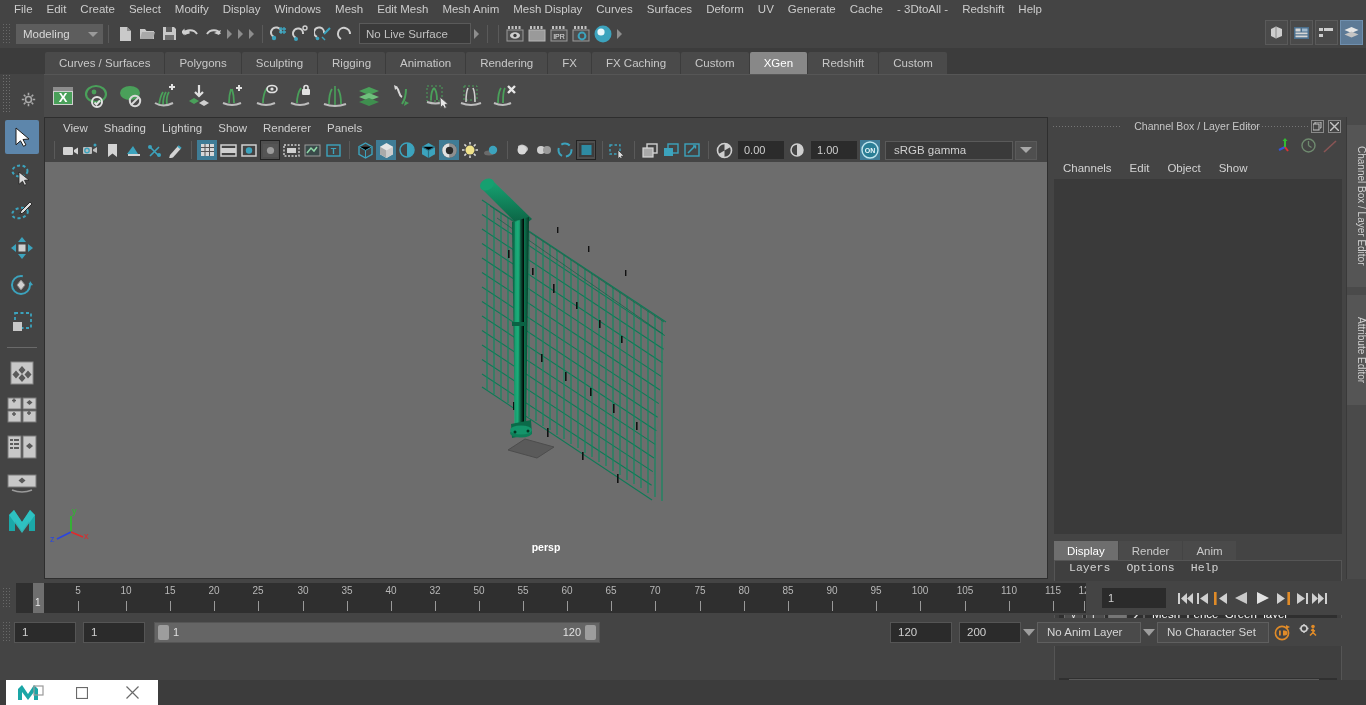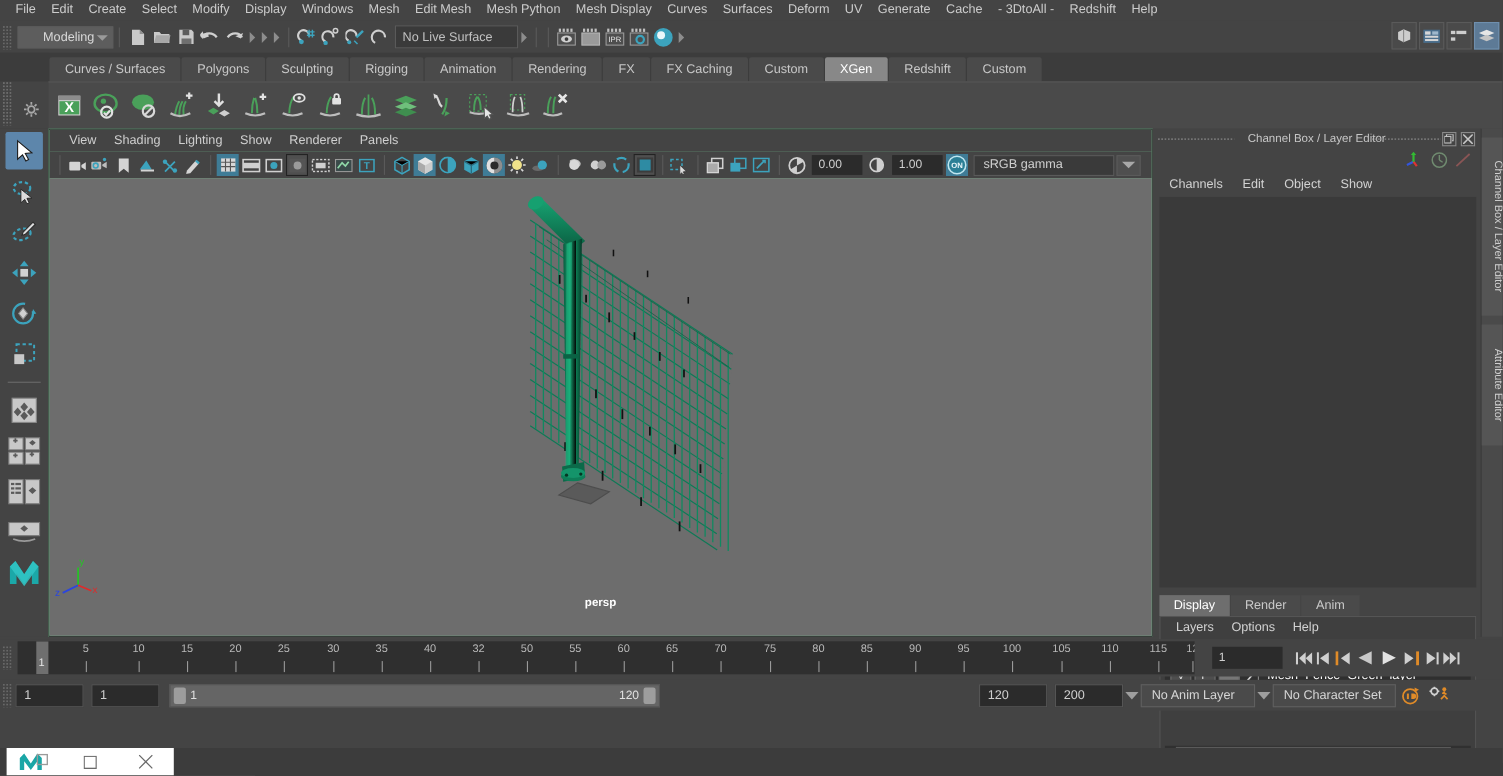--- a/index.html
+++ b/index.html
@@ -30,21 +30,21 @@
     background: #444444; display: flex; align-items: center;
   }
   .gripdots {
     width: 9px; height: 22px; flex: 0 0 9px; margin: 0 3px 0 2px;
     background-image: radial-gradient(#6e6e6e 0.8px, transparent 0.9px);
     background-size: 3px 3px; opacity: .85;
   }
   .modesel {
     height: 20px; width: 87px; background: #5d5d5d; border: 1px solid #5d5d5d;
     color: #d8d8d8; font-size: 11.5px; display: flex; align-items: center;
-    padding-left: 6px; position: relative; margin-left: 2px; justify-content: center;
+    padding-left: 6px; position: relative; margin-left: 2px;
   }
   .modesel .caret {
     position: absolute; right: 4px; top: 50%; margin-top: -2px;
     border-left: 5px solid transparent; border-right: 5px solid transparent;
     border-top: 5px solid #9a9a9a;
   }
   .sep-v { width: 1px; height: 18px; background: #5a5a5a; margin: 0 5px; flex:0 0 1px;}
   .tbtn {
     width: 22px; height: 22px; display: flex; align-items: center; justify-content: center;
     flex: 0 0 22px; position: relative;
@@ -180,21 +180,21 @@
   .layertabs { position: absolute; left: 6px; top: 424px; display: flex; }
   .ltab {
     height: 19px; padding: 0 13px; background: #4a4a4a; color: #c9c9c9; font-size: 11.5px;
     display: flex; align-items: center; margin-right: 1px;
   }
   .ltab.active { background: #6e6e6e; color: #fff; }
   .layerpanel {
     position: absolute; left: 6px; top: 443px; width: 288px; height: 131px;
     background: #3f3f3f; border: 1px solid #555;
   }
-  .lp-menurow { height: 20px; display: flex; align-items: center; padding-left: 6px; }
+  .lp-menurow { height: 20px; display: flex; align-items: flex-start; padding-left: 6px; font-family: Liberation Mono, monospace; }
   .lp-menurow .lmi { color: #d2d2d2; font-size: 11.5px; padding: 0 8px; }
   .lp-btnrow { height: 20px; display: flex; align-items: center; justify-content: flex-end; padding-right: 6px; gap: 8px;}
   .layer-row {
     margin: 3px 4px 0; height: 20px; background: #2f2f2f; display: flex; align-items: center;
     padding-left: 5px; gap: 3px;
   }
   .lbox {
     width: 19px; height: 15px; background: #4e4e4e; border: 1px solid #6a6a6a;
     color: #e2e2e2; font-size: 10.5px; display: flex; align-items: center; justify-content: center;
   }
@@ -292,21 +292,21 @@
   <div class="menubar">
     <div class="mi">File</div>
     <div class="mi">Edit</div>
     <div class="mi">Create</div>
     <div class="mi">Select</div>
     <div class="mi">Modify</div>
     <div class="mi">Display</div>
     <div class="mi">Windows</div>
     <div class="mi">Mesh</div>
     <div class="mi">Edit Mesh</div>
-    <div class="mi">Mesh Python</div>
+    <div class="mi">Mesh Anim</div>
     <div class="mi">Mesh Display</div>
     <div class="mi">Curves</div>
     <div class="mi">Surfaces</div>
     <div class="mi">Deform</div>
     <div class="mi">UV</div>
     <div class="mi">Generate</div>
     <div class="mi">Cache</div>
     <div class="mi">- 3DtoAll -</div>
     <div class="mi">Redshift</div>
     <div class="mi">Help</div>

